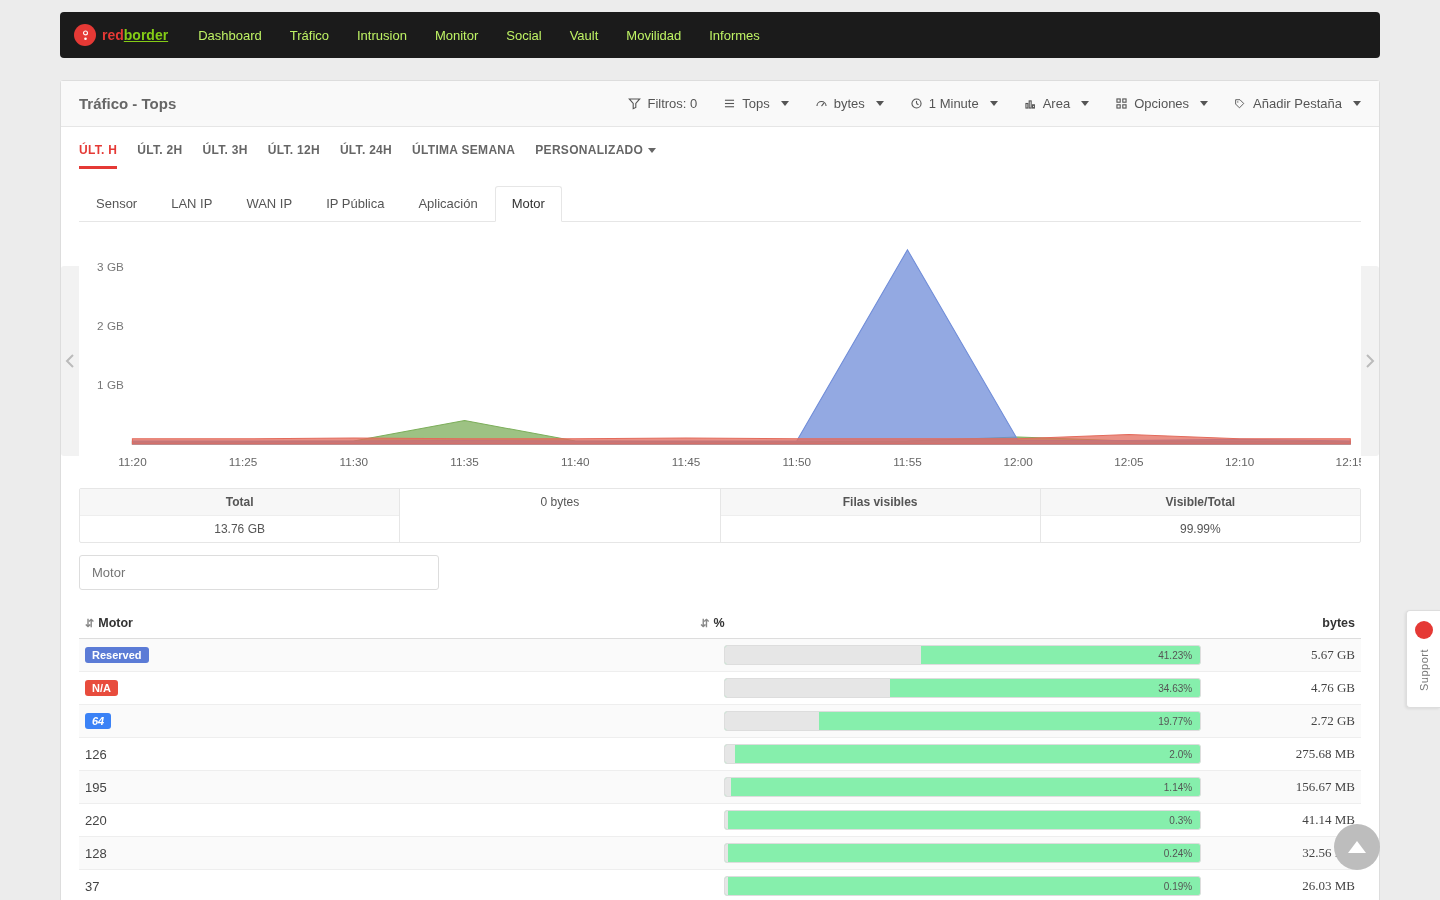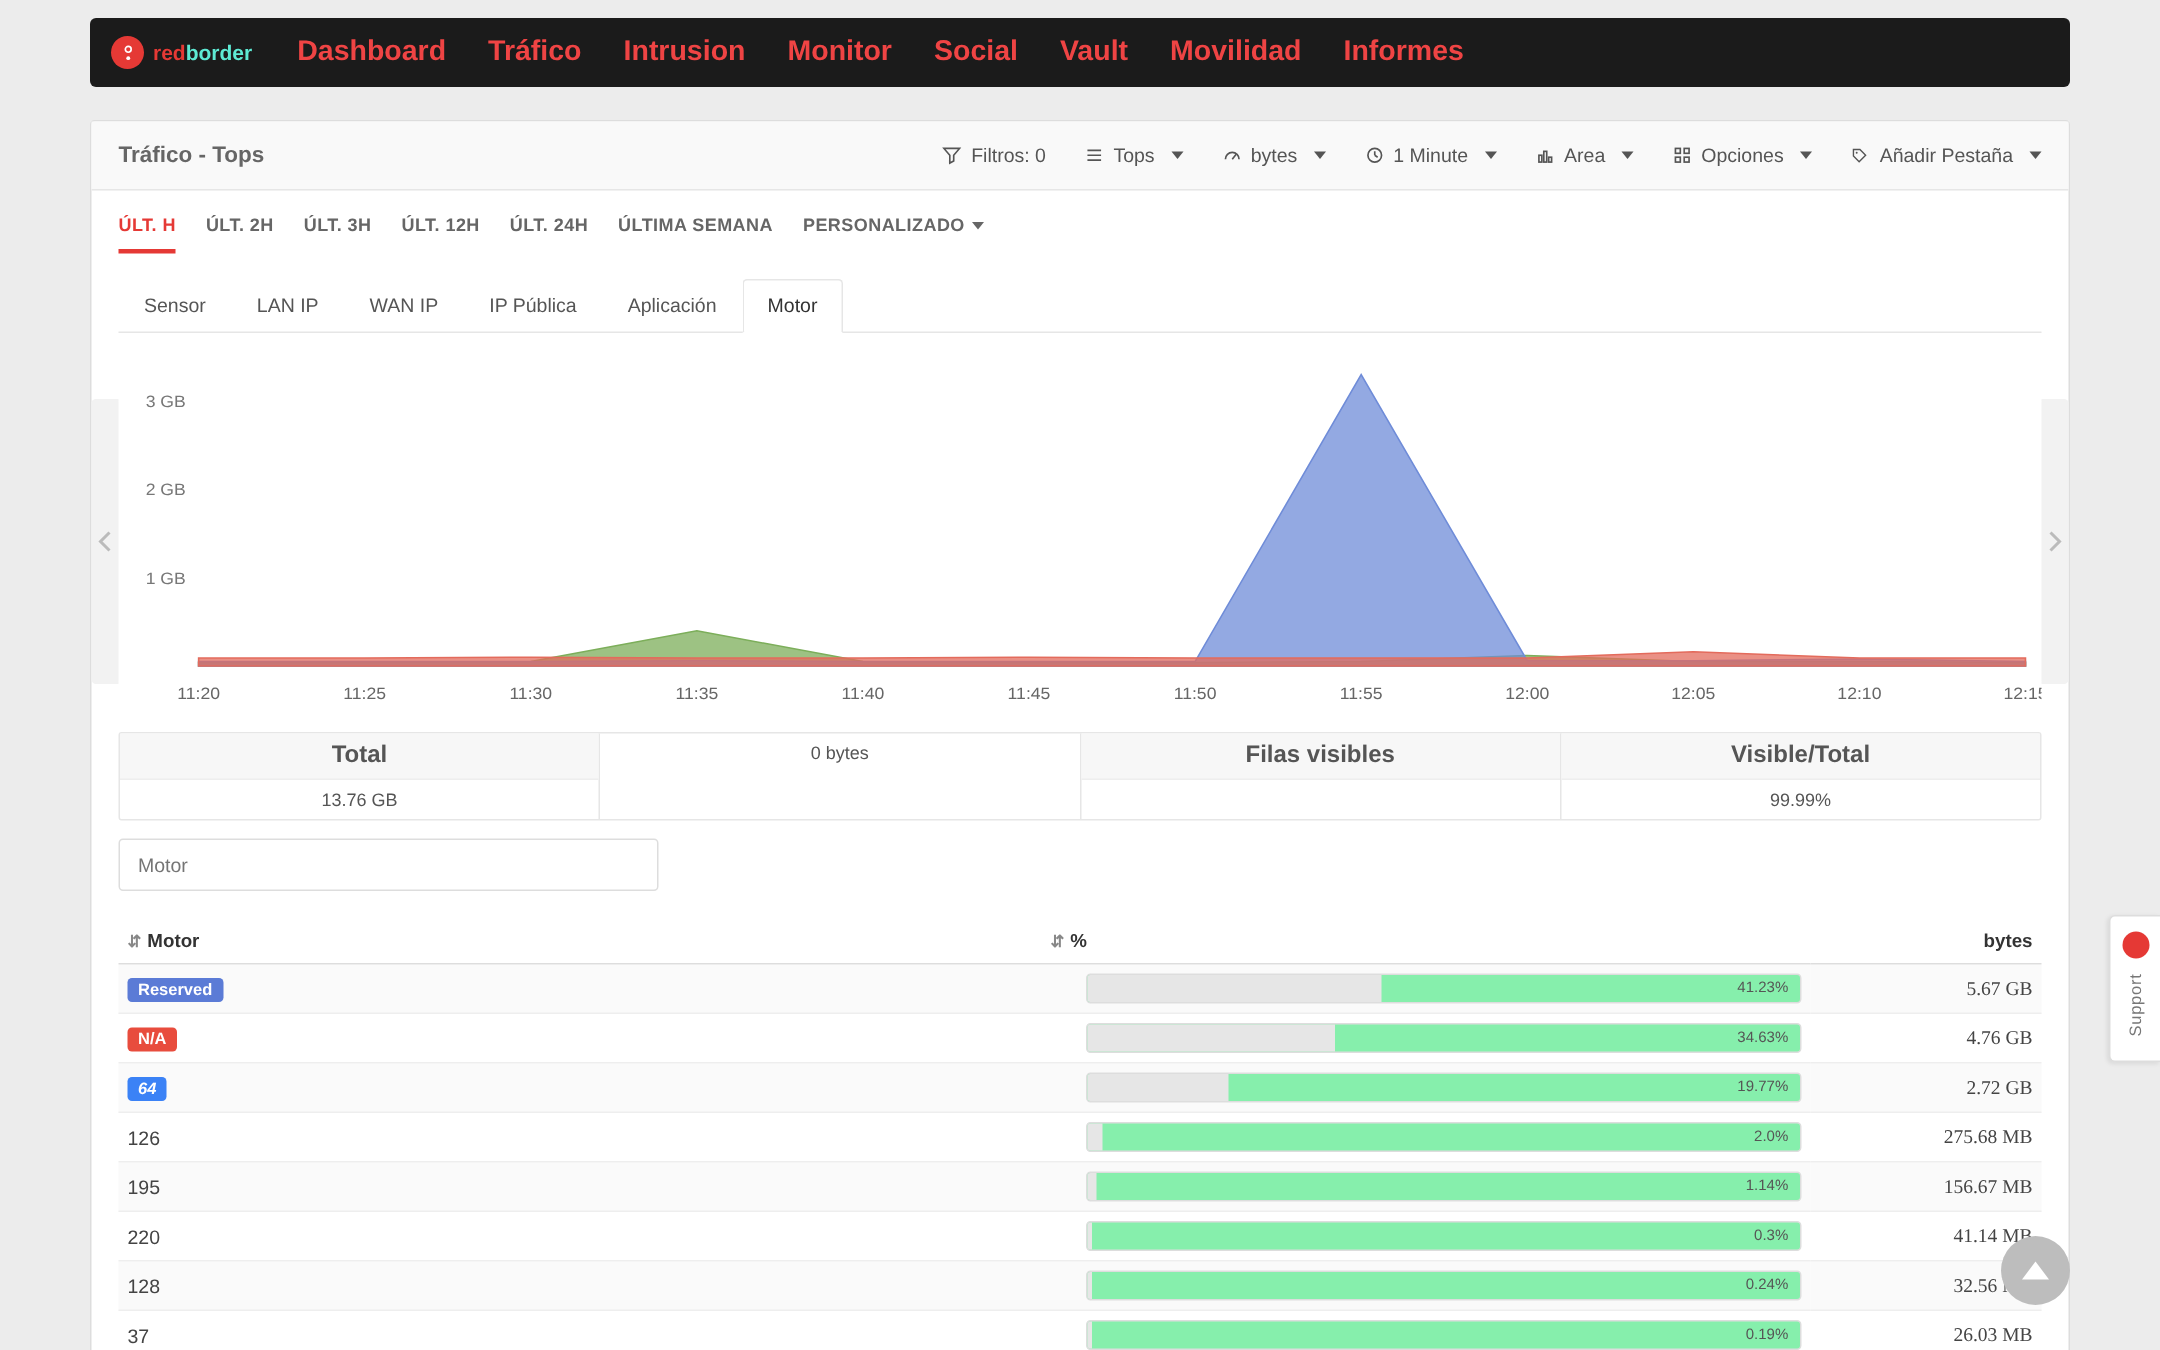--- a/index.html
+++ b/index.html
@@ -25,24 +25,24 @@
     height: 46px;
     padding: 0 14px;
     color: #ddd;
   }
   .brand { display:flex; align-items:center; gap:6px; font-weight:600; font-size:14px; }
   .brand .logo {
     width: 22px; height: 22px; border-radius:50%; background:#e53935;
     display:flex; align-items:center; justify-content:center; color:#fff; font-size:14px; font-weight:700;
   }
   .brand .red { color:#e53935; }
-  .brand .border { color:#5eead4; }
+  .brand .border { color:#84cc16;text-decoration:underline; }
   .nav-links { display:flex; gap:4px; margin-left:18px; }
   .nav-link {
-    color:#ef4444; padding:6px 12px; border-radius:3px; cursor:pointer; font-size:19px;font-weight:bold;
+    color:#bef264; padding:6px 12px; border-radius:3px; cursor:pointer; font-size:13px;
   }
   .nav-spacer { flex:1; }
   .nav-right { display:flex; align-items:center; gap:18px; }
   .caret { display:inline-block; width:0; height:0; border-left:4px solid transparent; border-right:4px solid transparent; border-top:5px solid currentColor; margin-left:5px; vertical-align:middle; }
   .avatar {
     width:22px; height:22px; border-radius:50%; background:#e53935;
     display:inline-flex; align-items:center; justify-content:center; color:#fff; font-weight:700; font-size:13px;
   }
 
   
@@ -98,21 +98,21 @@
   .chart-nav.left { left:-18px; border-radius:3px 0 0 3px; }
   .chart-nav.right { right:-18px; border-radius:0 3px 3px 0; }
   svg.chart { width:100%; height:248px; display:block; }
   .ylab { font-size:11px; fill:#777; }
   .xlab { font-size:11px; fill:#666; text-anchor:middle; }
 
   
   .summary { display:flex; border:1px solid #e6e6e6; border-radius:2px; margin-top:14px; background:#fff; }
   .scell { flex:1; text-align:center; border-right:1px solid #e6e6e6; }
   .scell:last-child { border-right:none; }
-  .scell .h { background:#f7f7f7; padding:6px 0; font-size:16px; font-weight:600; color:#555; border-bottom:1px solid #eee;}
+  .scell .h { background:#f7f7f7; padding:6px 0; font-size:12px; font-weight:600; color:#555; border-bottom:1px solid #eee;}
   .scell .v { padding:6px 0; font-size:12px; color:#555; }
 
   .search-box { margin-top:12px; }
   .search-box input {
     width: 360px; padding:9px 12px; border:1px solid #ddd; border-radius:3px;
     font-size:13px; color:#555;
   }
 
   
   table.data { width:100%; border-collapse:collapse; margin-top:18px; }

